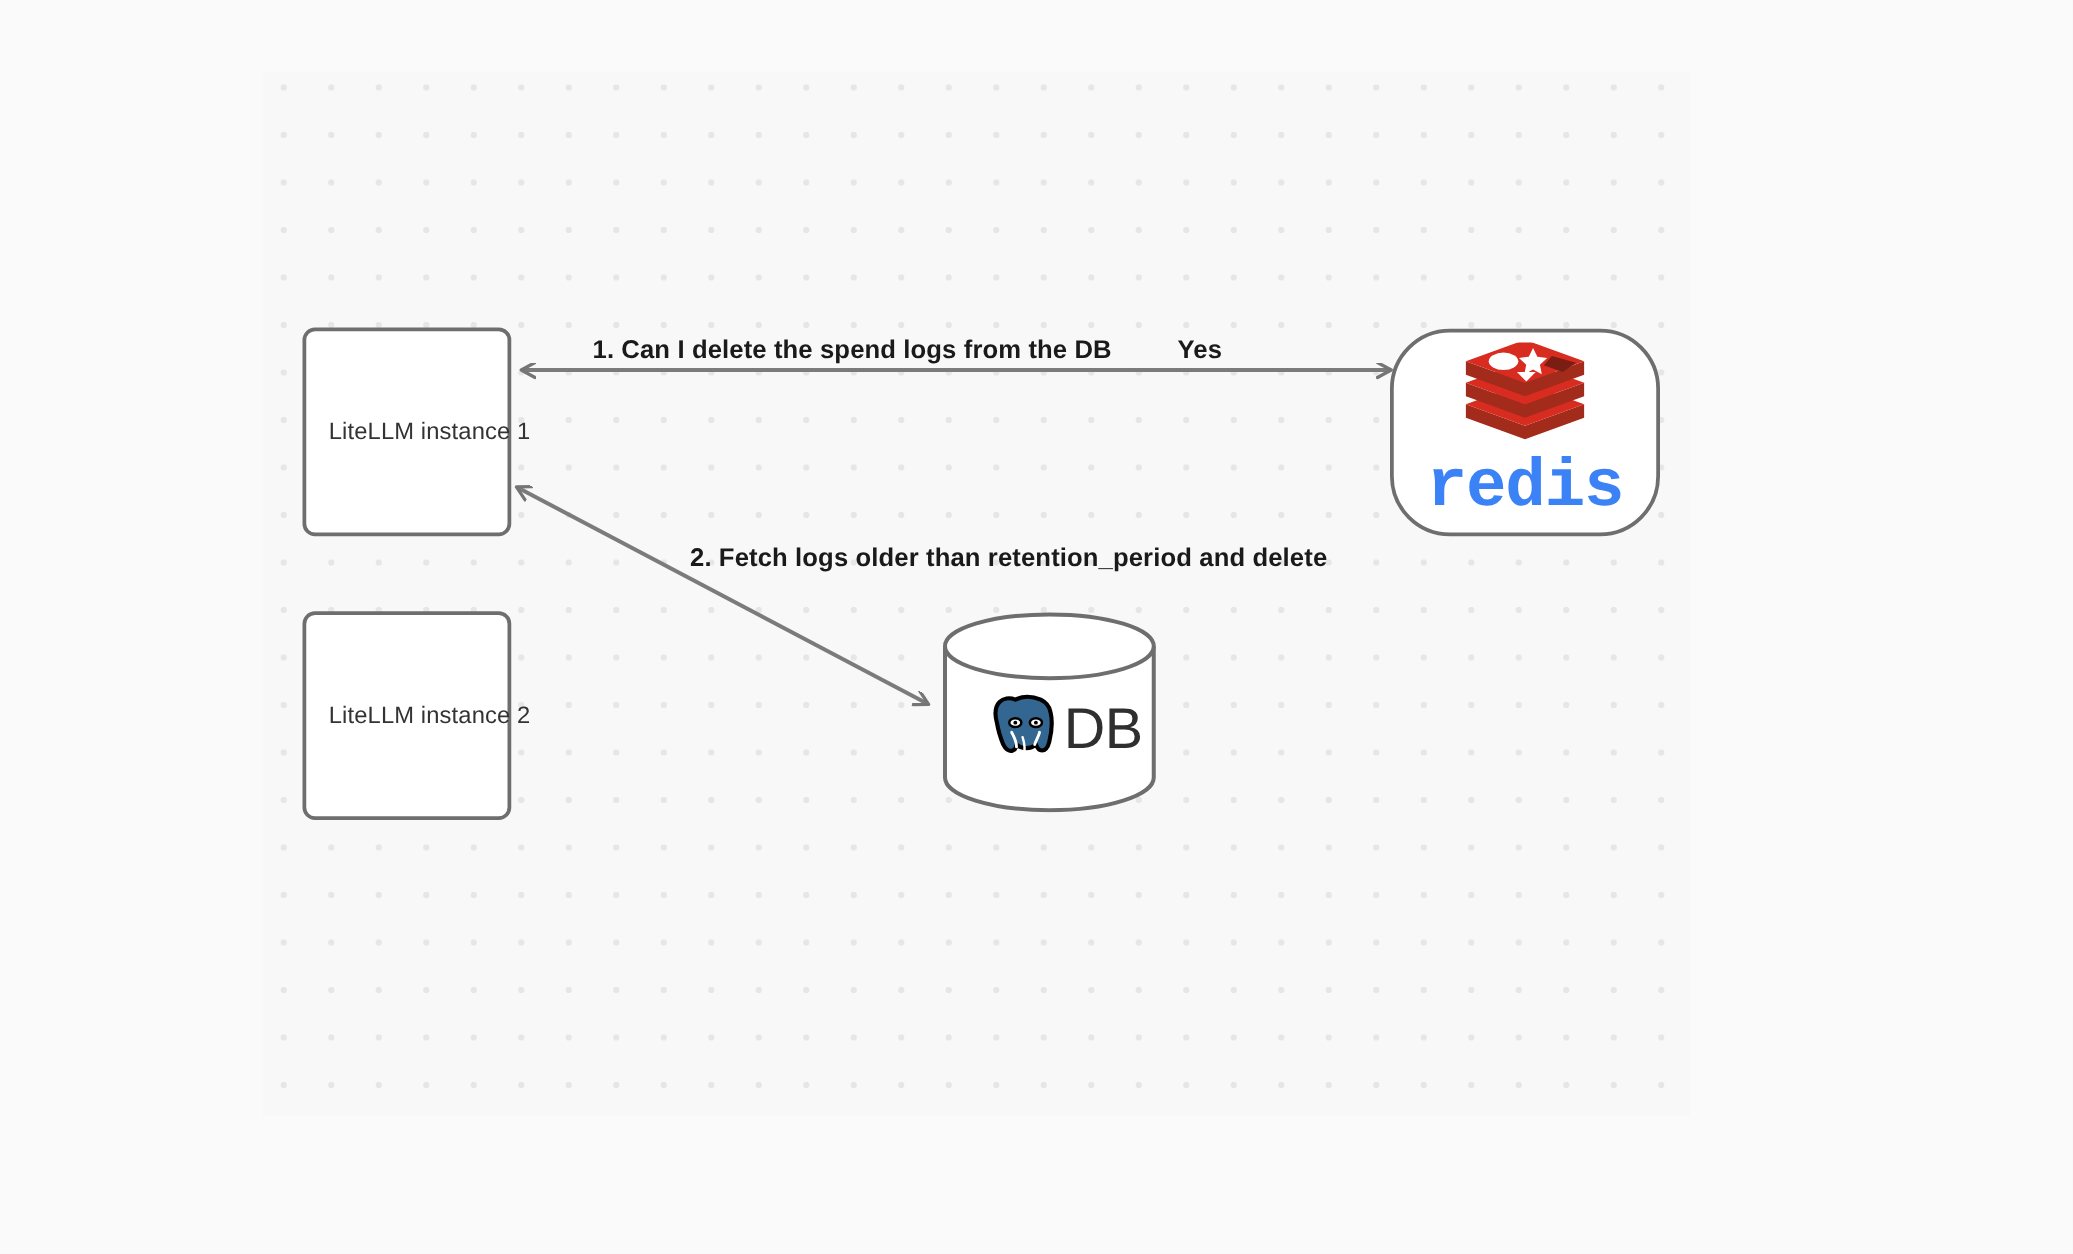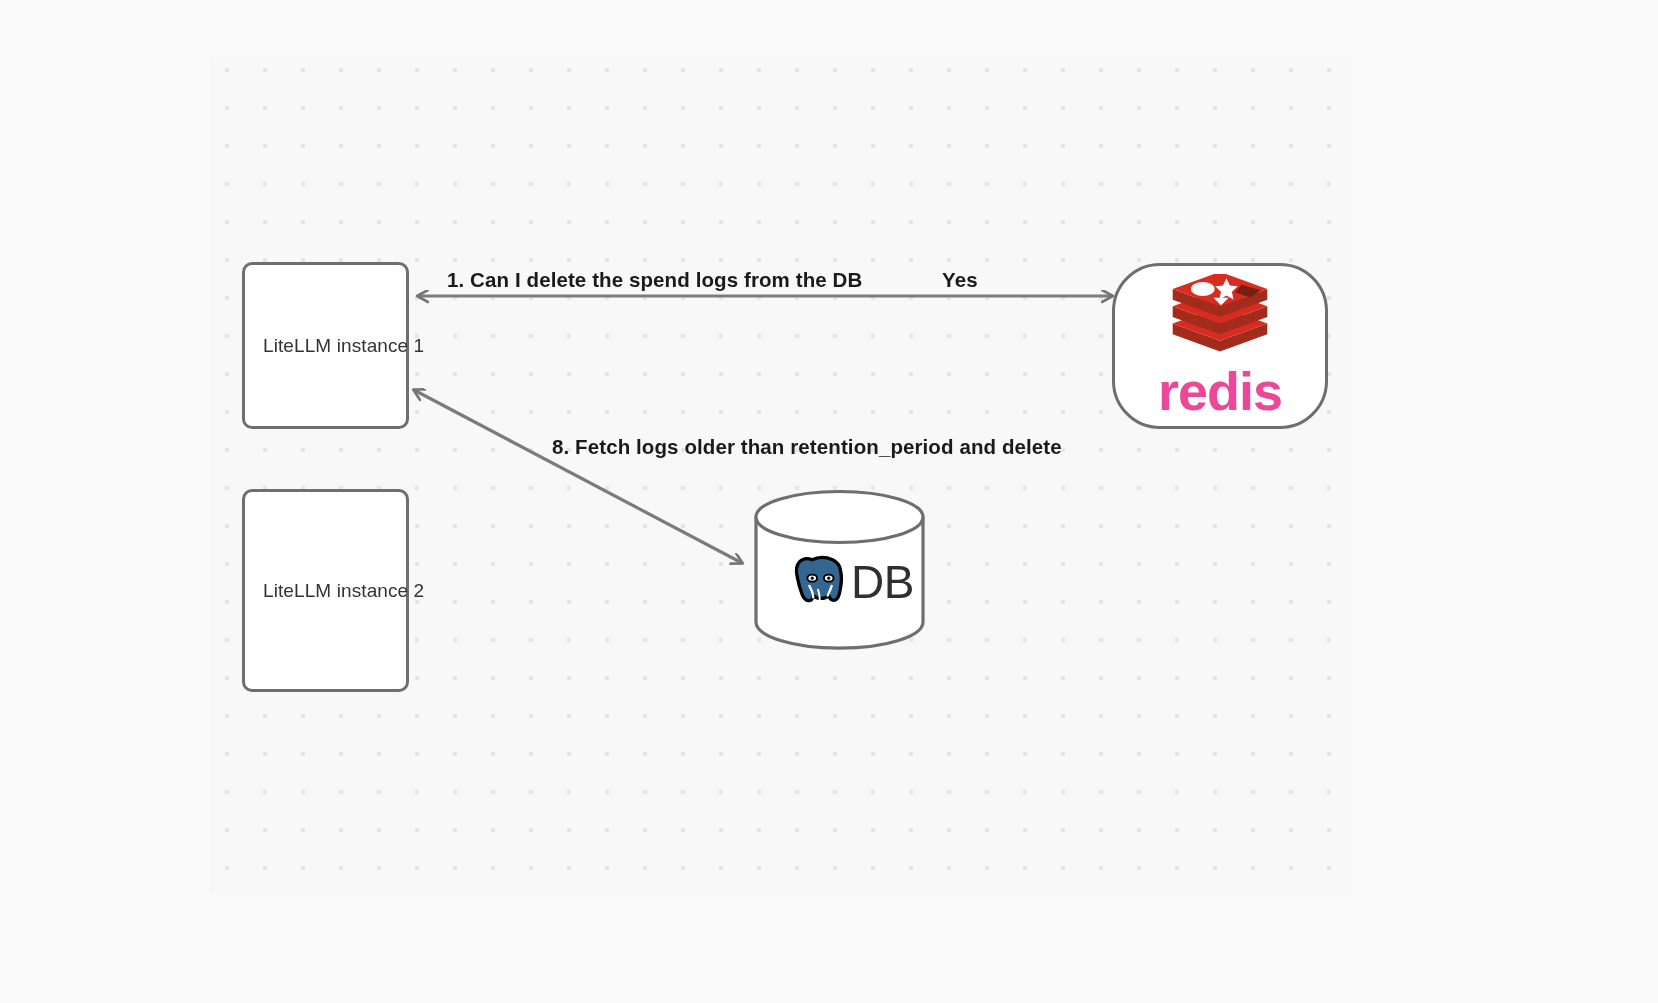--- a/index.html
+++ b/index.html
@@ -69,25 +69,25 @@
     position: absolute;
     left: 0;
     top: 0;
     width: 1658px;
     height: 1003px;
     pointer-events: none;
   }
   .redis-word {
     font-size: 54px;
     font-weight: bold;
-    color: #ec4899;
+    color: #3b82f6;
     letter-spacing: -1px;
     line-height: 1;
     margin-top: 4px;
-    font-family: Liberation Sans, sans-serif;
+    font-family: Liberation Mono, monospace;
   }
   .db-word {
     font-size: 46px;
     color: #2f2f2f;
     font-family: "Liberation Sans", sans-serif;
     letter-spacing: -0.5px;
   }
 </style>
 </head>
 <body>
@@ -106,21 +106,21 @@
 
     <line x1="418" y1="296" x2="1112" y2="296" stroke="#7b7b7b" stroke-width="3.2" marker-start="url(#ah-left)" marker-end="url(#ah-right)"></line>
 
     <line x1="414" y1="390" x2="742" y2="563" stroke="#7b7b7b" stroke-width="3.2" marker-start="url(#ah-left)" marker-end="url(#ah-right)"></line>
   </svg>
 
   <div class="node-box" style="left:242px; top:262px; width:167px; height:167px;">
     <span class="node-label">LiteLLM instance 1</span>
   </div>
 
-  <div class="node-box" style="left:242px; top:489px; width:167px; height:203px;">
+  <div class="node-box" style="left:242px; top:489px; width:167px; height:167px;">
     <span class="node-label">LiteLLM instance 2</span>
   </div>
 
 
   <div class="redis-node" style="left:1112px; top:263px; width:216px; height:166px;">
     <svg width="108" height="86" viewBox="0 0 100 80" xmlns="http://www.w3.org/2000/svg">
 
       <path d="M50 72 L6 56 L6 46 L50 62 L94 46 L94 56 Z" fill="#a32b1c"></path>
       <path d="M50 62 L6 46 L50 30 L94 46 Z" fill="#d82c20"></path>
 
@@ -156,24 +156,24 @@
         <circle cx="24" cy="28" r="1.6" fill="#000000"></circle>
         <circle cx="41" cy="28" r="1.6" fill="#000000"></circle>
         <path d="M21 36c2 4 4 7 4 12" fill="none" stroke="#ffffff" stroke-width="2.4" stroke-linecap="round"></path>
         <path d="M44 36c-1 4-3 7-4 10" fill="none" stroke="#ffffff" stroke-width="2.4" stroke-linecap="round"></path>
         <path d="M30 40c2 6 2 12 1 17" fill="none" stroke="#ffffff" stroke-width="2" stroke-linecap="round"></path>
       </svg>
       <span class="db-word">DB</span>
     </div>
   </div>
 
-  <div class="edge-label" style="left:447px; top:268px;">1.  Can I delete the spend logs from the DB</div>
+  <div class="edge-label" style="left:474px; top:268px;">1.  Can I delete the spend logs from the DB</div>
 
   <div class="edge-label" style="left:942px; top:268px;">Yes</div>
 
-  <div class="edge-label" style="left:552px; top:435px;">8.  Fetch logs older than retention_period and delete</div>
+  <div class="edge-label" style="left:552px; top:435px;">2.  Fetch logs older than retention_period and delete</div>
 
   <div class="edge-mask" id="mask-top"></div>
   <div class="edge-mask" id="mask-bottom"></div>
   <div class="edge-mask" id="mask-left"></div>
   <div class="edge-mask" id="mask-right"></div>
 
 </div>
 
 </body></html>

